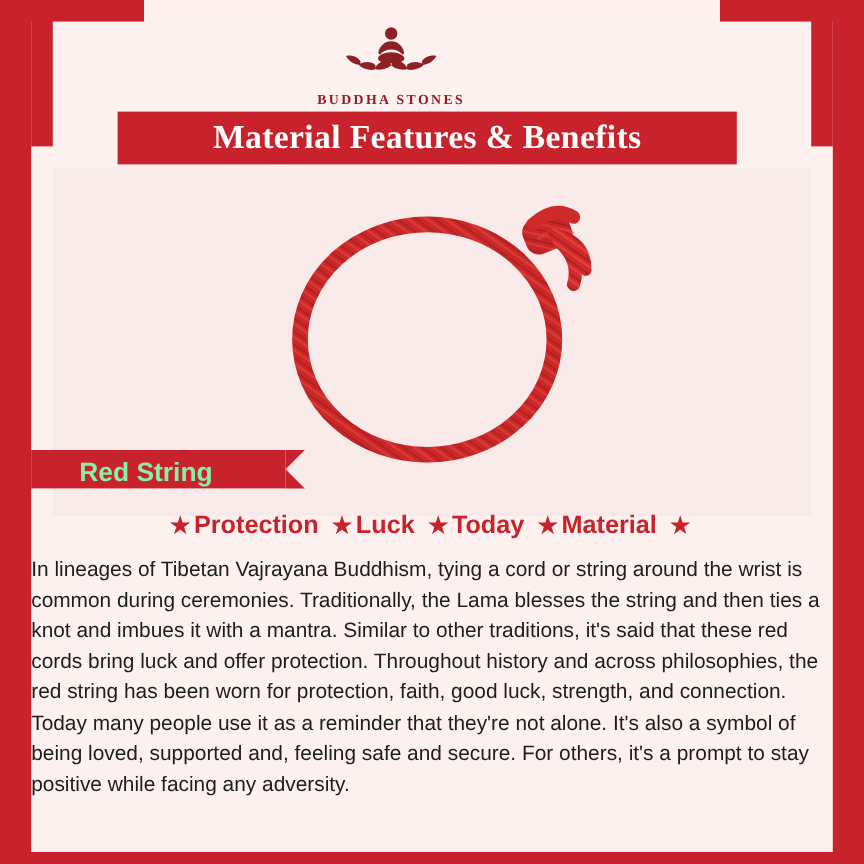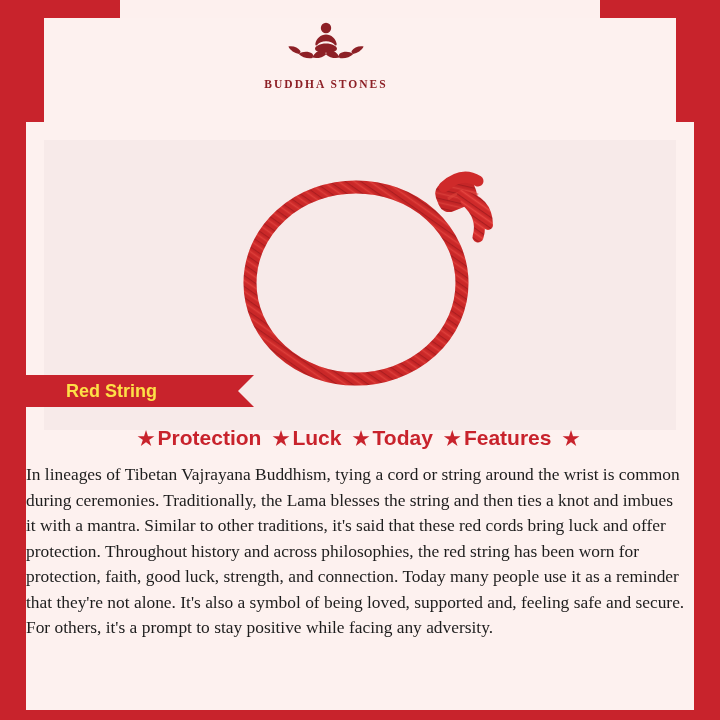--- a/index.html
+++ b/index.html
@@ -167,22 +167,22 @@
     width: 0;
     height: 0;
     border-top: 16px solid #c8232c;
     border-bottom: 16px solid #c8232c;
     border-right: 16px solid transparent;
   }
   .label-tab .label-text {
     position: absolute;
     left: 40px;
     top: 6px;
-    color: #fde047;
-    font-size: 18px;
+    color: #86efac;
+    font-size: 22px;
     font-weight: bold;
     font-family: "Liberation Sans", sans-serif;
   }
 
   
   .keywords {
     position: absolute;
     left: 30px;
     top: 420px;
     width: 660px;
@@ -216,21 +216,21 @@
     position: absolute;
     left: 26px;
     top: 458px;
     width: 668px;
     height: 252px;
     padding: 4px 8px 0 0;
     box-sizing: border-box;
     color: #1d1d1d;
     font-size: 17.4px;
     line-height: 25.5px;
-    font-family: Liberation Serif, serif;
+    font-family: Liberation Sans, sans-serif;
     text-align: left;
   }
 </style>
 </head>
 <body>
 
 <div class="page">
 
   <div class="inner-bg"></div>
   <div class="photo-area"></div>
@@ -259,20 +259,23 @@
         <path d="M40.5 40.0c-4.6 1.0-10.6-0.6-13.8-4.0c3.8-3.0 10.0-3.0 13.4-0.4c1.2 0.9 1.2 2.6 0.4 4.4z"></path>
         <path d="M67.5 40.0c4.6 1.0 10.6-0.6 13.8-4.0c-3.8-3.0-10.0-3.0-13.4-0.4c-1.2 0.9-1.2 2.6-0.4 4.4z"></path>
 
         <path d="M27.0 36.0c-4.4-0.6-8.8-3.6-10.6-7.4c4.6-1.0 9.8 1.0 11.8 4.2c0.7 1.1 0.2 2.4-1.2 3.2z"></path>
         <path d="M81.0 36.0c4.4-0.6 8.8-3.6 10.6-7.4c-4.6-1.0-9.8 1.0-11.8 4.2c-0.7 1.1-0.2 2.4 1.2 3.2z"></path>
       </g>
     </svg>
     <div class="logo-text">BUDDHA STONES</div>
   </div>
 
+  <div class="title-banner">
+    <div class="title-text">Material Features &amp; Benefits</div>
+  </div>
 
   <svg class="bracelet" viewBox="0 0 270 240">
     <defs>
       <pattern id="braid" width="9" height="9" patternUnits="userSpaceOnUse" patternTransform="rotate(35)">
         <rect width="9" height="9" fill="#cf2a2a"></rect>
         <path d="M0 0 L9 0" stroke="#a81d20" stroke-width="2.4"></path>
         <path d="M0 4.5 L9 4.5" stroke="#e6453f" stroke-width="1.6"></path>
       </pattern>
     </defs>
 
@@ -303,21 +306,21 @@
     <div class="kw">
       <span class="star">★</span>
       <span>Luck</span>
     </div>
     <div class="kw">
       <span class="star">★</span>
       <span>Today</span>
     </div>
     <div class="kw">
       <span class="star">★</span>
-      <span>Features</span>
+      <span>Material</span>
     </div>
     <div class="kw">
       <span class="star">★</span>
     </div>
   </div>
 
   <div class="body-text">In lineages of Tibetan Vajrayana Buddhism, tying a cord or string around the wrist is common during ceremonies. Traditionally, the Lama blesses the string and then ties a knot and imbues it with a mantra. Similar to other traditions, it's said that these red cords bring luck and offer protection. Throughout history and across philosophies, the red string has been worn for protection, faith, good luck, strength, and connection. Today many people use it as a reminder that they're not alone. It's also a symbol of being loved, supported and, feeling safe and secure. For others, it's a prompt to stay positive while facing any adversity.</div>
 
 </div>
 

